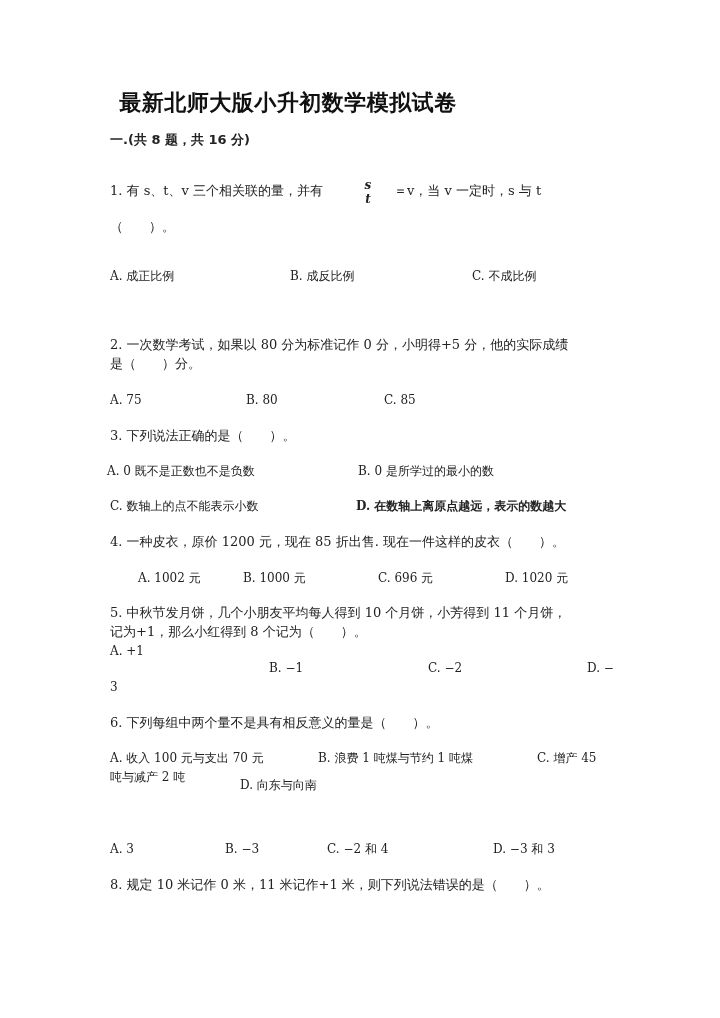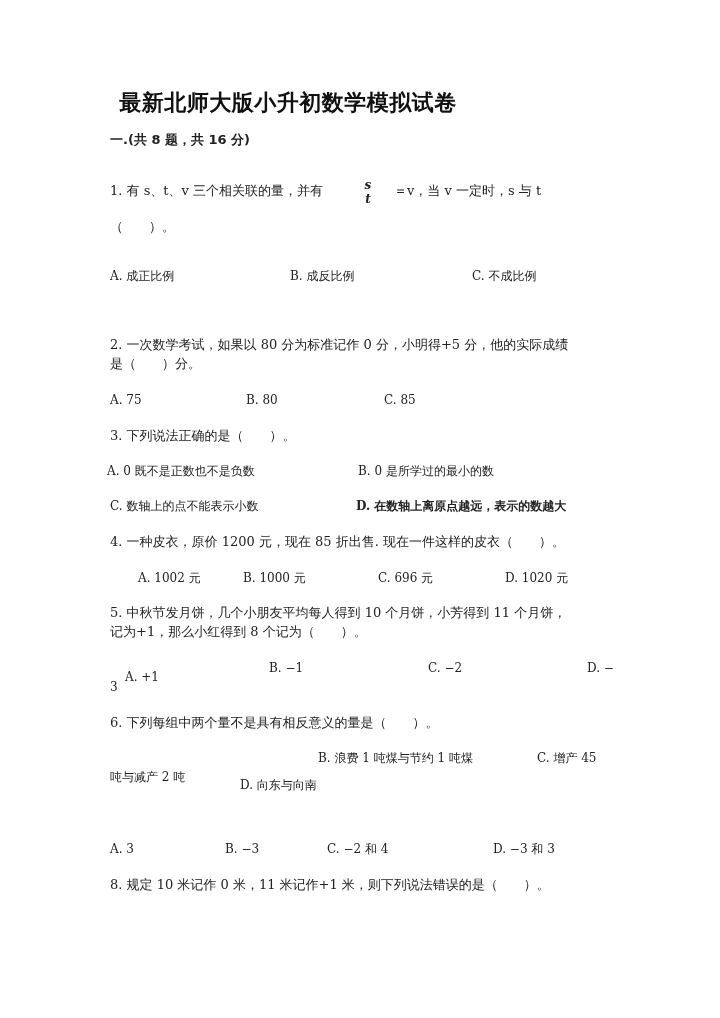--- a/index.html
+++ b/index.html
@@ -60,27 +60,28 @@
   <div class="opt" style="left:356px; top:497px;font-weight:bold;">D. 在数轴上离原点越远，表示的数越大</div>
 
   <div class="line" style="top:533px;">4. 一种皮衣，原价 1200 元，现在 85 折出售. 现在一件这样的皮衣（　　）。</div>
   <div class="opt" style="left:110px; top:569px;margin-left:28px;">A. 1002 元</div>
   <div class="opt" style="left:243px; top:569px;">B. 1000 元</div>
   <div class="opt" style="left:378px; top:569px;">C. 696 元</div>
   <div class="opt" style="left:505px; top:569px;">D. 1020 元</div>
 
   <div class="line" style="top:604px;">5. 中秋节发月饼，几个小朋友平均每人得到 10 个月饼，小芳得到 11 个月饼，</div>
   <div class="line" style="top:623px;">记为+1，那么小红得到 8 个记为（　　）。</div>
-  <div class="opt" style="left:110px; top:668px;margin-left:15px;">A. +1</div>
+  <div class="opt" style="left:110px; top:642px;">A. +1</div>
   <div class="opt" style="left:269px; top:659px;">B. −1</div>
   <div class="opt" style="left:428px; top:659px;">C. −2</div>
   <div class="opt" style="left:587px; top:659px;">D. −</div>
   <div class="opt" style="left:110px; top:678px;">3</div>
 
   <div class="line" style="top:714px;">6. 下列每组中两个量不是具有相反意义的量是（　　）。</div>
+  <div class="opt" style="left:110px; top:749px;">A. 收入 100 元与支出 70 元</div>
   <div class="opt" style="left:318px; top:749px;">B. 浪费 1 吨煤与节约 1 吨煤</div>
   <div class="opt" style="left:537px; top:749px;">C. 增产 45</div>
   <div class="opt" style="left:110px; top:768px;">吨与减产 2 吨</div>
   <div class="opt" style="left:240px; top:768px;margin-top:8px;">D. 向东与向南</div>
 
   <div class="opt" style="left:110px; top:840px;">A. 3</div>
   <div class="opt" style="left:225px; top:840px;">B. −3</div>
   <div class="opt" style="left:327px; top:840px;">C. −2 和 4</div>
   <div class="opt" style="left:493px; top:840px;">D. −3 和 3</div>
 

